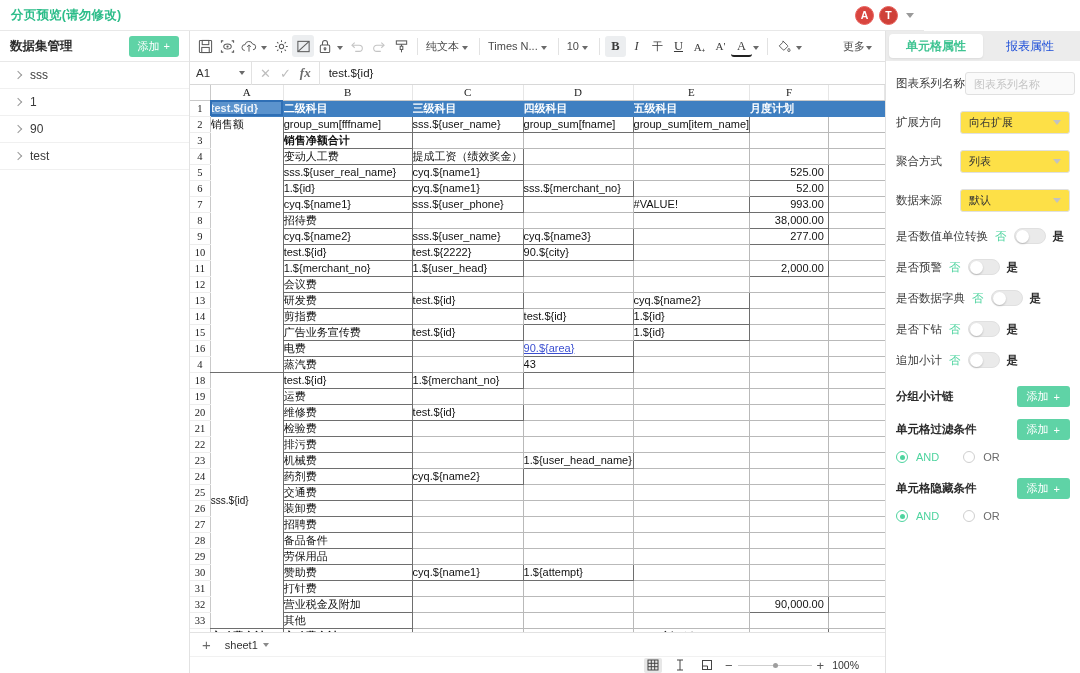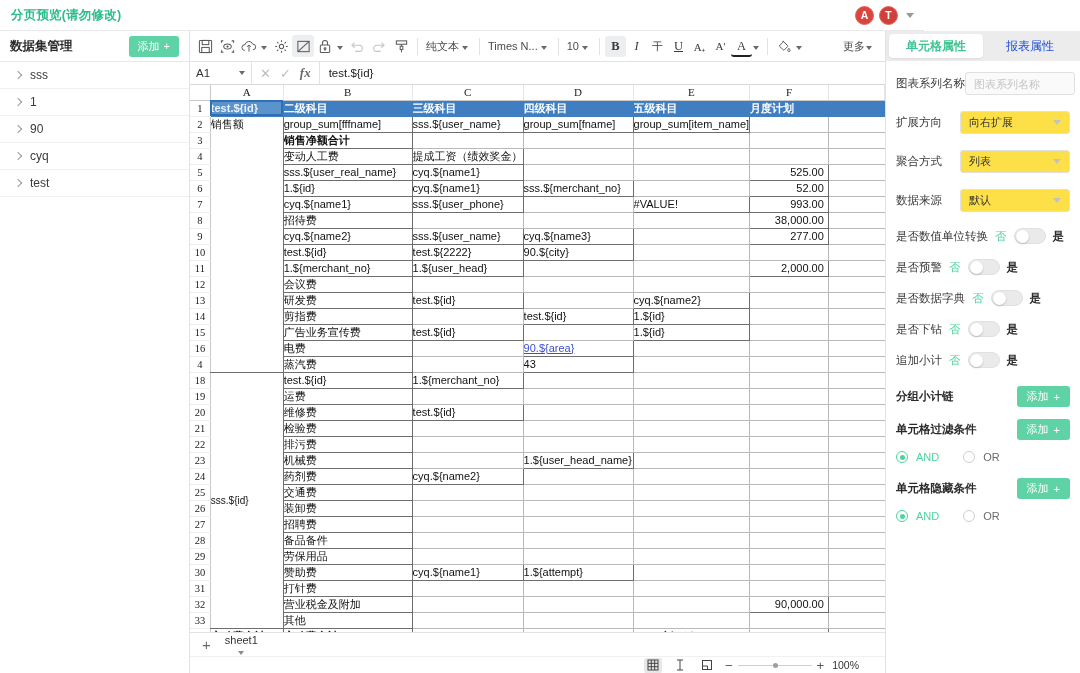--- a/index.html
+++ b/index.html
@@ -187,21 +187,21 @@
 
   
   .sheettabs {
     position: absolute; left: 190px; top: 632px; width: 695px; height: 24px;
     background: #fff; border-top: 1px solid #e2e2e2;
     display: flex; align-items: center; gap: 10px; padding-left: 12px;
   }
   .plus-tab { font-size: 15px; color: #6a6a6a; cursor: pointer; line-height: 1; }
   .sheet-tab {
     font-size: 11px; color: #333; display: flex; align-items: center; gap: 5px;
-    cursor: pointer; padding: 2px 4px; flex-direction: column;
+    cursor: pointer; padding: 2px 4px;
   }
   .sheet-tab .caret {
     width: 0; height: 0; border-left: 3.5px solid transparent;
     border-right: 3.5px solid transparent; border-top: 4.5px solid #8a8a8a;
   }
   .statusbar {
     position: absolute; left: 190px; top: 656px; width: 695px; height: 17px;
     background: #fff; display: flex; align-items: center; justify-content: flex-end;
     gap: 9px; padding-right: 26px; border-top: 1px solid #f1f1f1;
   }
@@ -312,24 +312,20 @@
         <span class="chev"></span>
         <span>sss</span>
       </div>
       <div class="ds-item">
         <span class="chev"></span>
         <span>1</span>
       </div>
       <div class="ds-item">
         <span class="chev"></span>
         <span>90</span>
-      </div>
-      <div class="ds-item">
-        <span class="chev"></span>
-        <span>cyq</span>
       </div>
       <div class="ds-item">
         <span class="chev"></span>
         <span>test</span>
       </div>
     </div>
   </div>
 
   <div class="toolbar">
     <div class="tb-btn">

